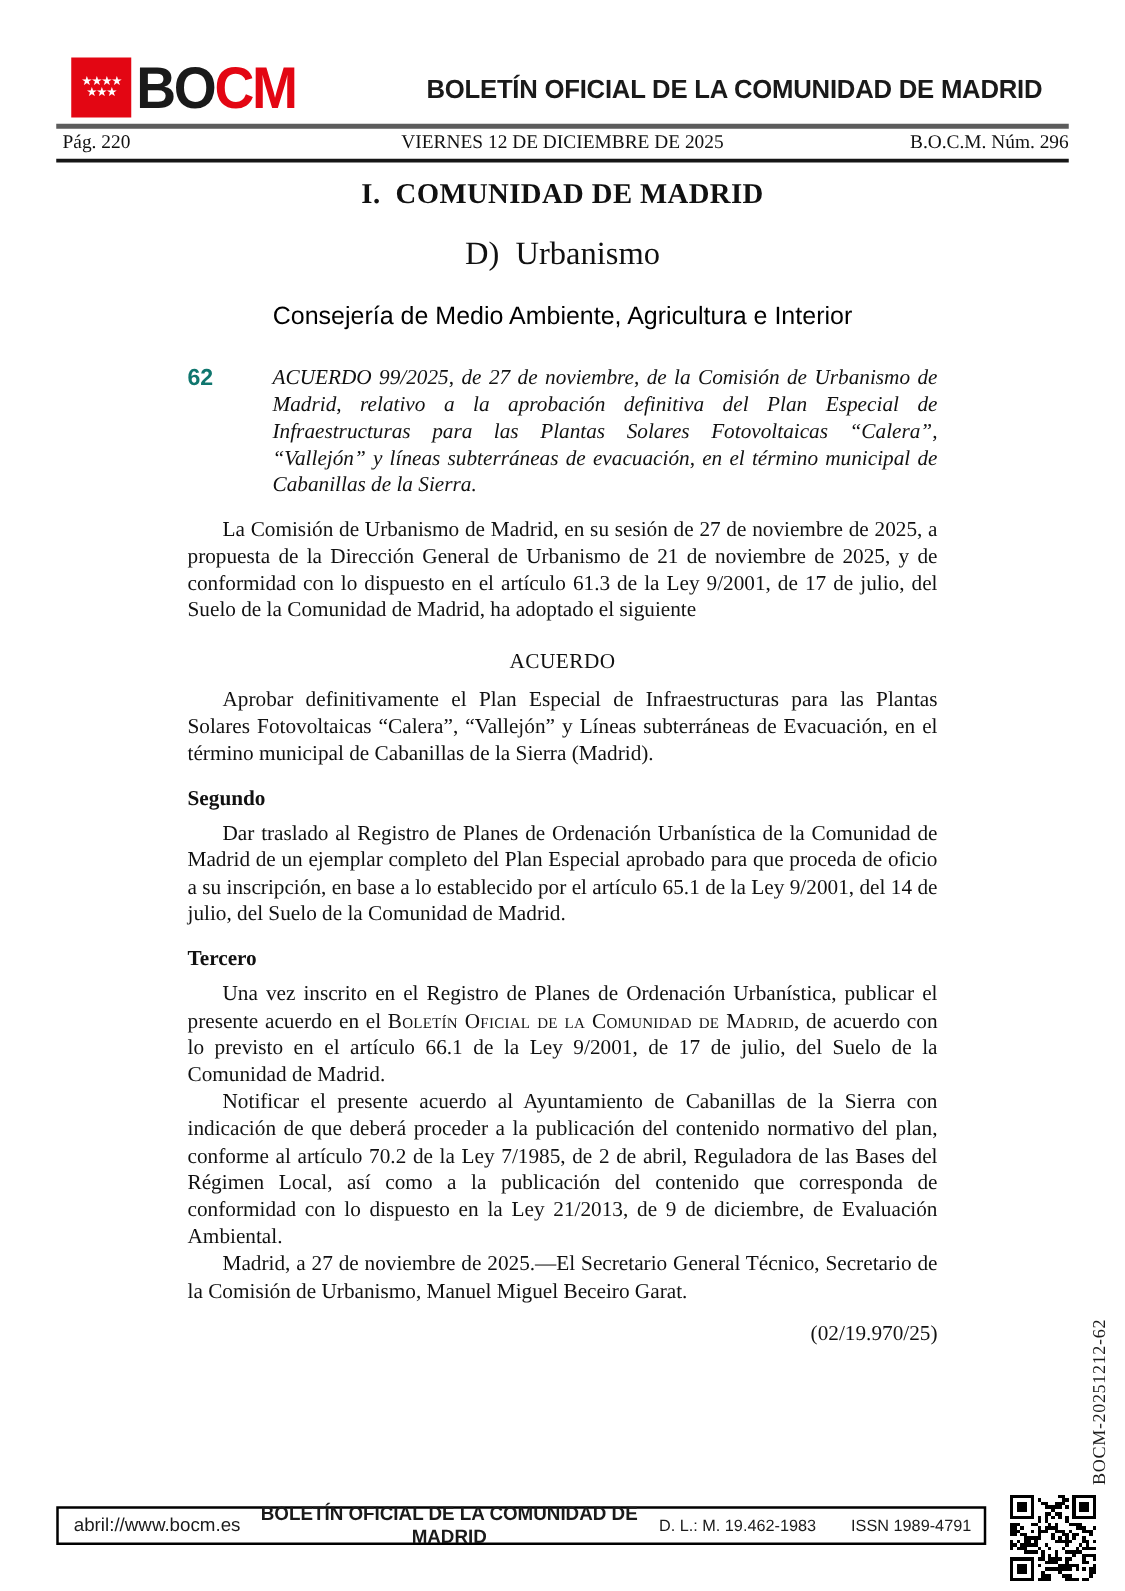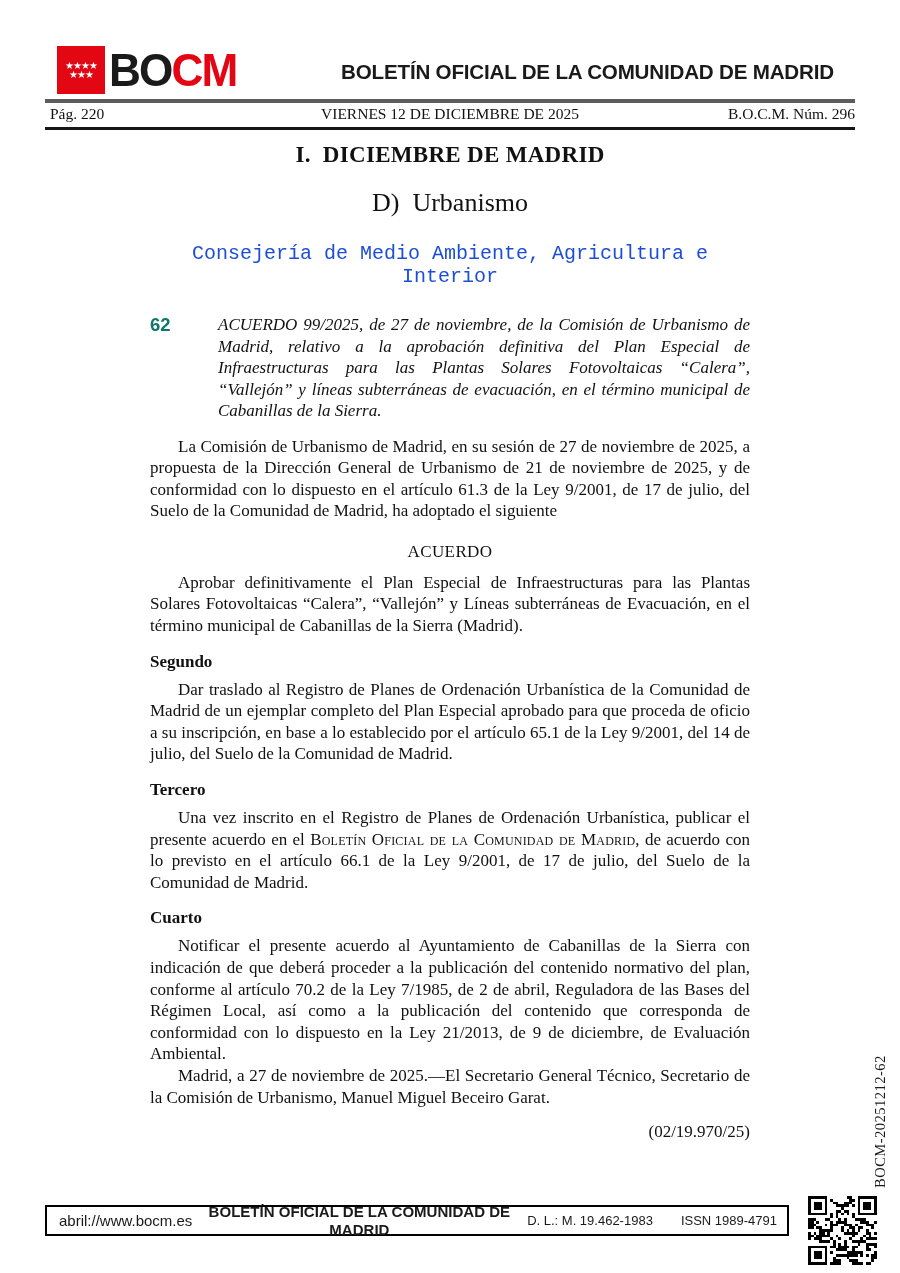--- a/index.html
+++ b/index.html
@@ -41,21 +41,21 @@
   .section-title {
     margin:0 0 20px 0; text-align:center; font-weight:bold; font-size:23px;
     letter-spacing:0.3px; white-space:pre-wrap;
   }
   .subsection-title {
     margin:0 0 24px 0; text-align:center; font-weight:normal; font-size:26px;
     white-space:pre-wrap;
   }
   .authority {
     margin:0 0 26px 0; text-align:center;
-    font-family:Liberation Mono, monospace; font-size:20px; color:#1d4ed8;
+    font-family:Liberation Sans, sans-serif; font-size:20px; color:#000000;
   }
   .item-row { display:flex; align-items:flex-start; margin-bottom:14px; }
   .item-number {
     flex:0 0 68px; font-family:"Liberation Sans", sans-serif; font-weight:bold;
     font-size:18.5px; line-height:21px; color:#0f766e;
   }
   .item-summary {
     flex:1; font-style:italic; font-size:17px; line-height:21.5px;
     text-align:justify; margin:0;
   }
@@ -106,40 +106,39 @@
   <div class="header-title">BOLETÍN OFICIAL DE LA COMUNIDAD DE MADRID</div>
   <div class="rule-gray"></div>
   <div class="date-row">
     <span class="left">Pág. 220</span>
     <span class="center">VIERNES 12 DE DICIEMBRE DE 2025</span>
     <span class="right">B.O.C.M. Núm. 296</span>
   </div>
   <div class="rule-dark"></div>
 
   <div class="doc-body">
-    <h1 class="section-title">I.  DICIEMBRE DE MADRID</h1>
+    <h1 class="section-title">I.  COMUNIDAD DE MADRID</h1>
     <h2 class="subsection-title">D)  Urbanismo</h2>
     <div class="authority">Consejería de Medio Ambiente, Agricultura e Interior</div>
 
     <div class="item-row">
       <div class="item-number">62</div>
       <p class="item-summary">ACUERDO 99/2025, de 27 de noviembre, de la Comisión de Urbanismo de Madrid, relativo a la aprobación definitiva del Plan Especial de Infraestructuras para las Plantas Solares Fotovoltaicas “Calera”, “Vallejón” y líneas subterráneas de evacuación, en el término municipal de Cabanillas de la Sierra.</p>
     </div>
 
     <p class="body-par intro">La Comisión de Urbanismo de Madrid, en su sesión de 27 de noviembre de 2025, a propuesta de la Dirección General de Urbanismo de 21 de noviembre de 2025, y de conformidad con lo dispuesto en el artículo 61.3 de la Ley 9/2001, de 17 de julio, del Suelo de la Comunidad de Madrid, ha adoptado el siguiente</p>
 
     <div class="agreement-heading">ACUERDO</div>
 
     <div>
         <p class="body-par">Aprobar definitivamente el Plan Especial de Infraestructuras para las Plantas Solares Fotovoltaicas “Calera”, “Vallejón” y Líneas subterráneas de Evacuación, en el término municipal de Cabanillas de la Sierra (Madrid).</p>
         <h3 class="section-heading">Segundo</h3>
         <p class="body-par">Dar traslado al Registro de Planes de Ordenación Urbanística de la Comunidad de Madrid de un ejemplar completo del Plan Especial aprobado para que proceda de oficio a su inscripción, en base a lo establecido por el artículo 65.1 de la Ley 9/2001, del 14 de julio, del Suelo de la Comunidad de Madrid.</p>
         <h3 class="section-heading">Tercero</h3>
         <p class="body-par"><span>Una vez inscrito en el Registro de Planes de Ordenación Urbanística, publicar el presente acuerdo en el </span><span class="smallcaps">Boletín Oficial de la Comunidad de Madrid</span><span>, de acuerdo con lo previsto en el artículo 66.1 de la Ley 9/2001, de 17 de julio, del Suelo de la Comunidad de Madrid.</span></p>
-        <h3 class="section-heading">Cuarto</h3>
         <p class="body-par">Notificar el presente acuerdo al Ayuntamiento de Cabanillas de la Sierra con indicación de que deberá proceder a la publicación del contenido normativo del plan, conforme al artículo 70.2 de la Ley 7/1985, de 2 de abril, Reguladora de las Bases del Régimen Local, así como a la publicación del contenido que corresponda de conformidad con lo dispuesto en la Ley 21/2013, de 9 de diciembre, de Evaluación Ambiental.</p>
         <p class="body-par">Madrid, a 27 de noviembre de 2025.—El Secretario General Técnico, Secretario de la Comisión de Urbanismo, Manuel Miguel Beceiro Garat.</p>
       </div>
 
     <p class="body-par reference">(02/19.970/25)</p>
   </div>
 
   <div class="doc-code">BOCM-20251212-62</div>
   <svg class="qr" viewBox="0 0 25 25" shape-rendering="crispEdges">
       <rect width="25" height="25" fill="#fff"></rect>

